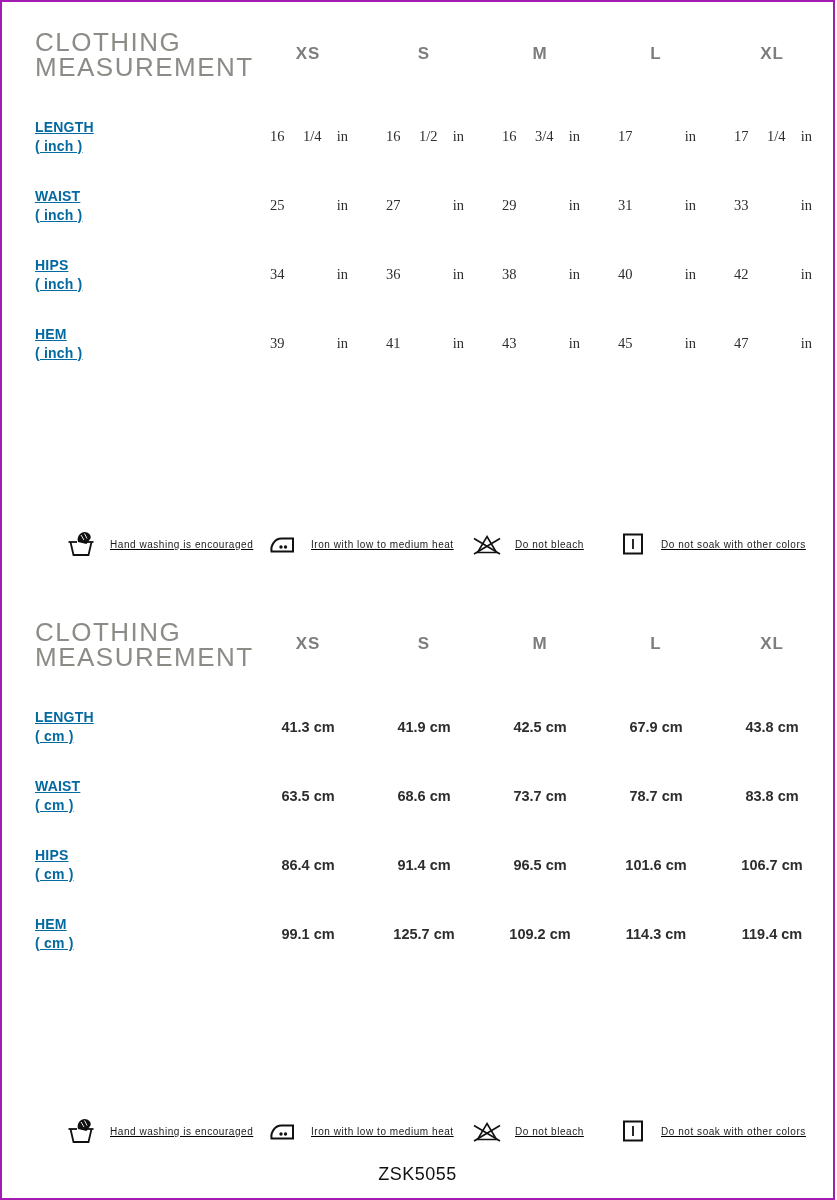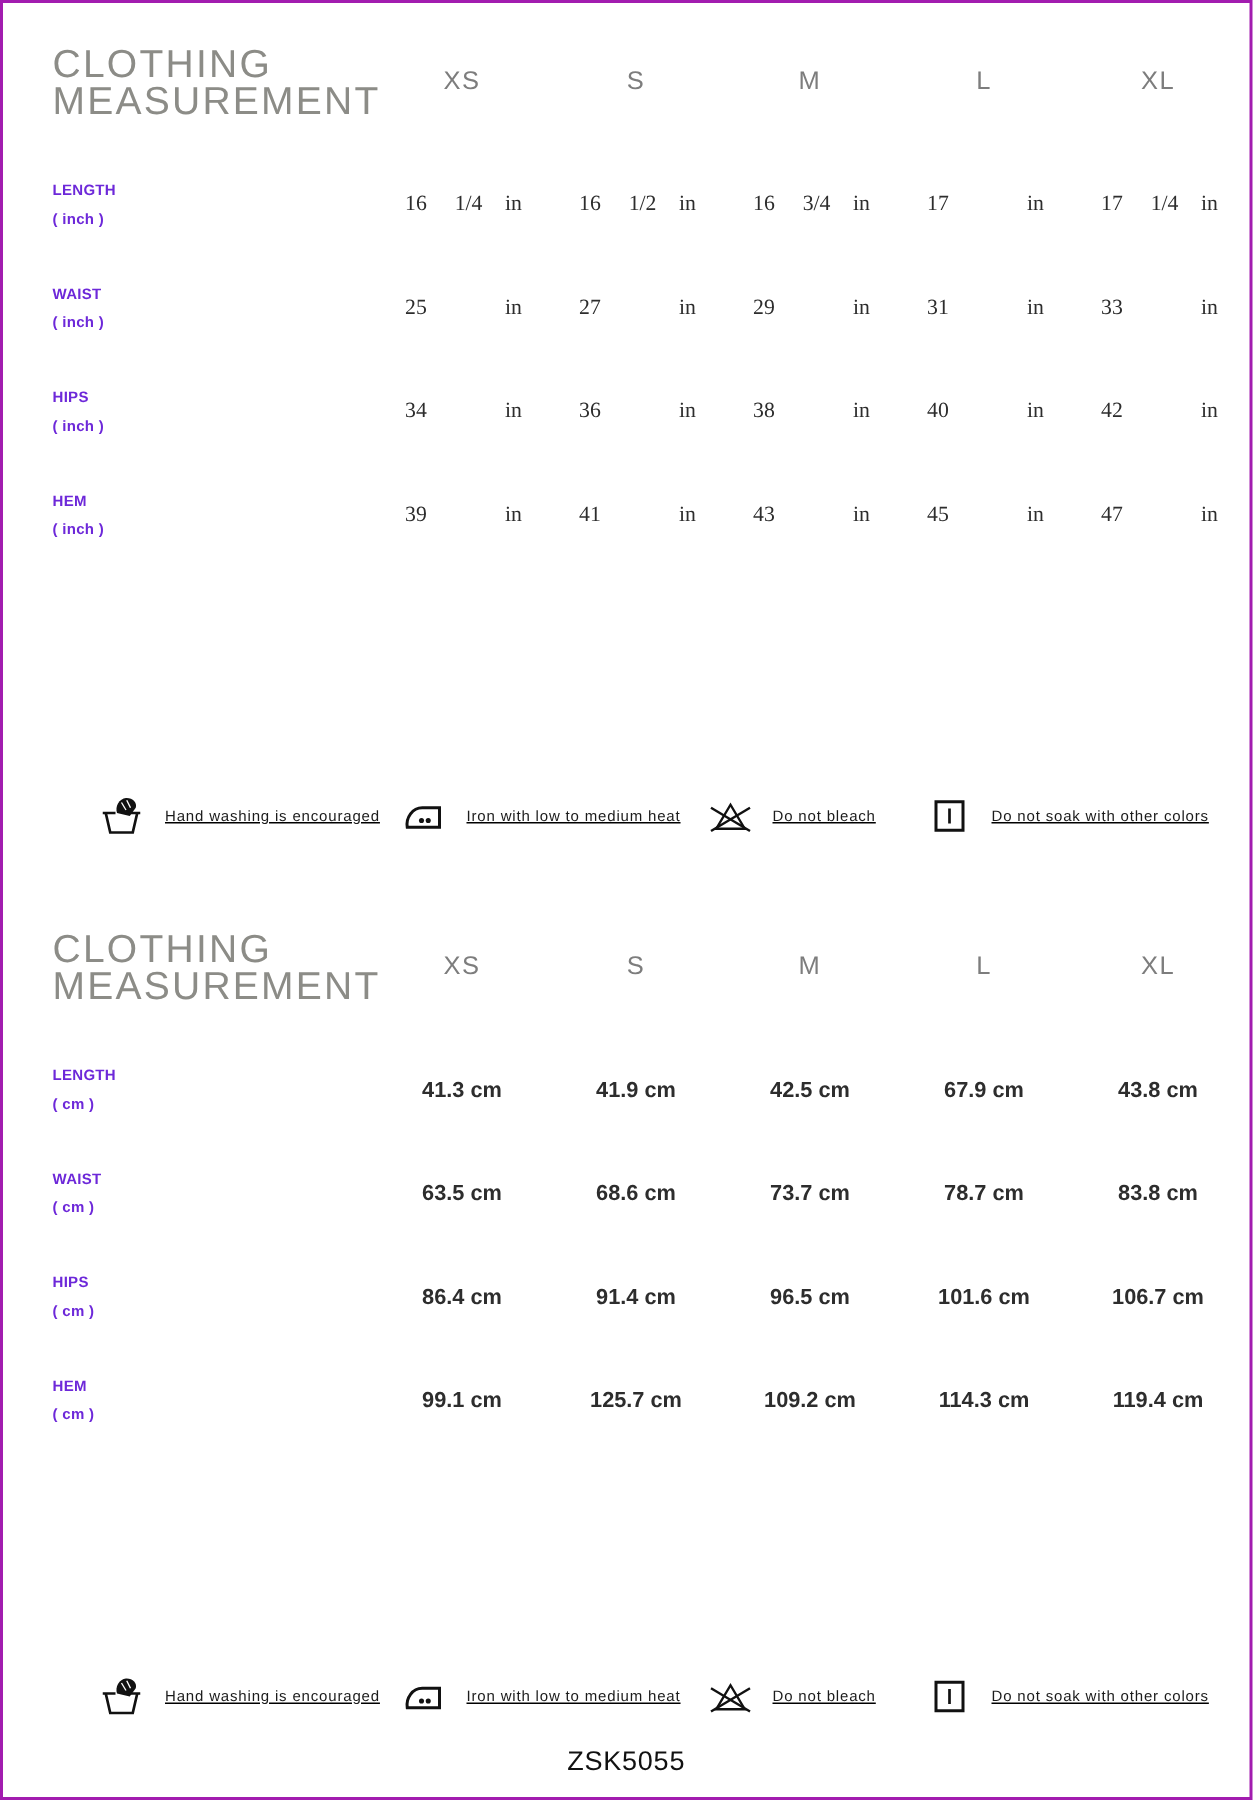--- a/index.html
+++ b/index.html
@@ -5,24 +5,24 @@
   html,body{margin:0;padding:0;background:#fff;}
   .page{
     width:835px;height:1200px;box-sizing:border-box;background:#ffffff;
     border:2px solid #a21caf;overflow:hidden;position:relative;
     font-family:"Liberation Sans",sans-serif;
   }
   
   .t-grid{display:grid;grid-template-columns:215px repeat(5,1fr);margin:0 3px 0 33px;}
   .t-head{height:60px;}
   .title{font-size:26px;line-height:25px;color:#8c8c87;letter-spacing:1.5px;padding-top:2px;}
-  .size-h{font-size:17px;font-weight:normal;color:#7d7d7d;text-align:center;padding-top:16px;letter-spacing:1px;}
+  .size-h{font-size:17px;font-weight:bold;color:#7d7d7d;text-align:center;padding-top:16px;letter-spacing:1px;}
   .rows{margin-top:14px;}
   .t-row{height:69px;align-items:center;}
-  .row-label{font-size:10px;font-weight:bold;color:#6d28d9;line-height:19px;letter-spacing:.2px;}
+  .row-label{font-size:14px;font-weight:bold;color:#0369a1;line-height:19px;letter-spacing:.2px;text-decoration:underline;}
   .cell-inch{display:flex;justify-content:space-between;align-items:center;
     padding:0 18px 0 20px;font-size:14.5px;color:#2d2d2d;font-family:Liberation Serif, serif;}
   .cell-inch .frac{min-width:24px;text-align:center;}
   .cell-inch .whole{min-width:18px;text-align:left;}
   .cell-cm{text-align:center;font-size:14.5px;color:#2d2d2d;font-weight:bold;}
   
   .sect-1{margin-top:26px;}
   .care-1{margin-top:149px;}
   .sect-2{margin-top:57px;}
   .care-2{margin-top:146px;}

